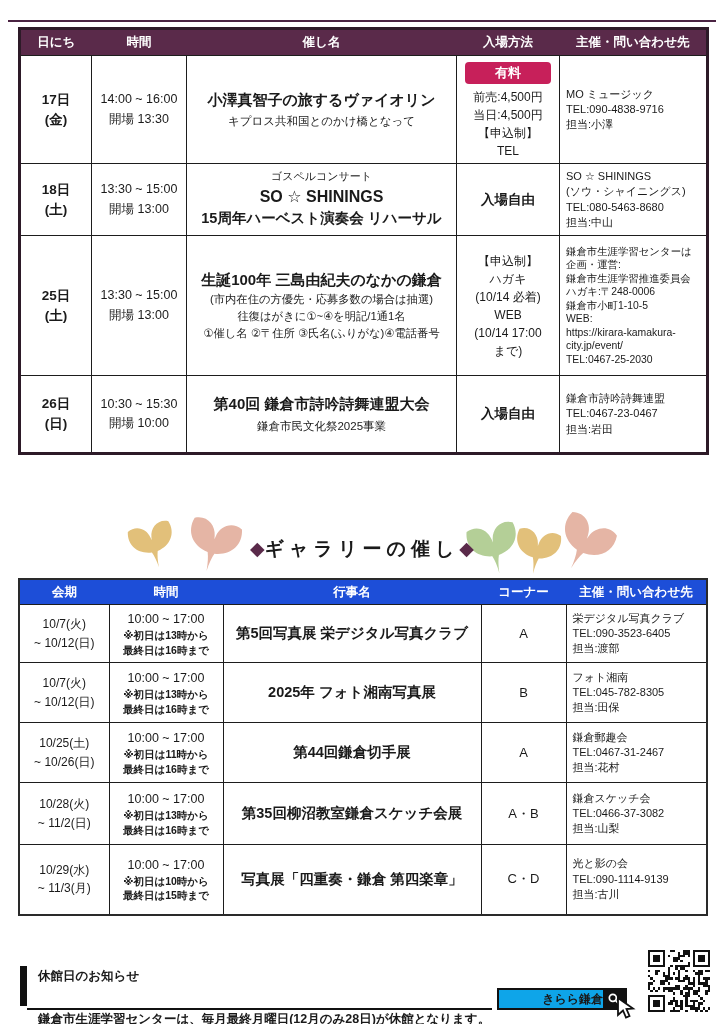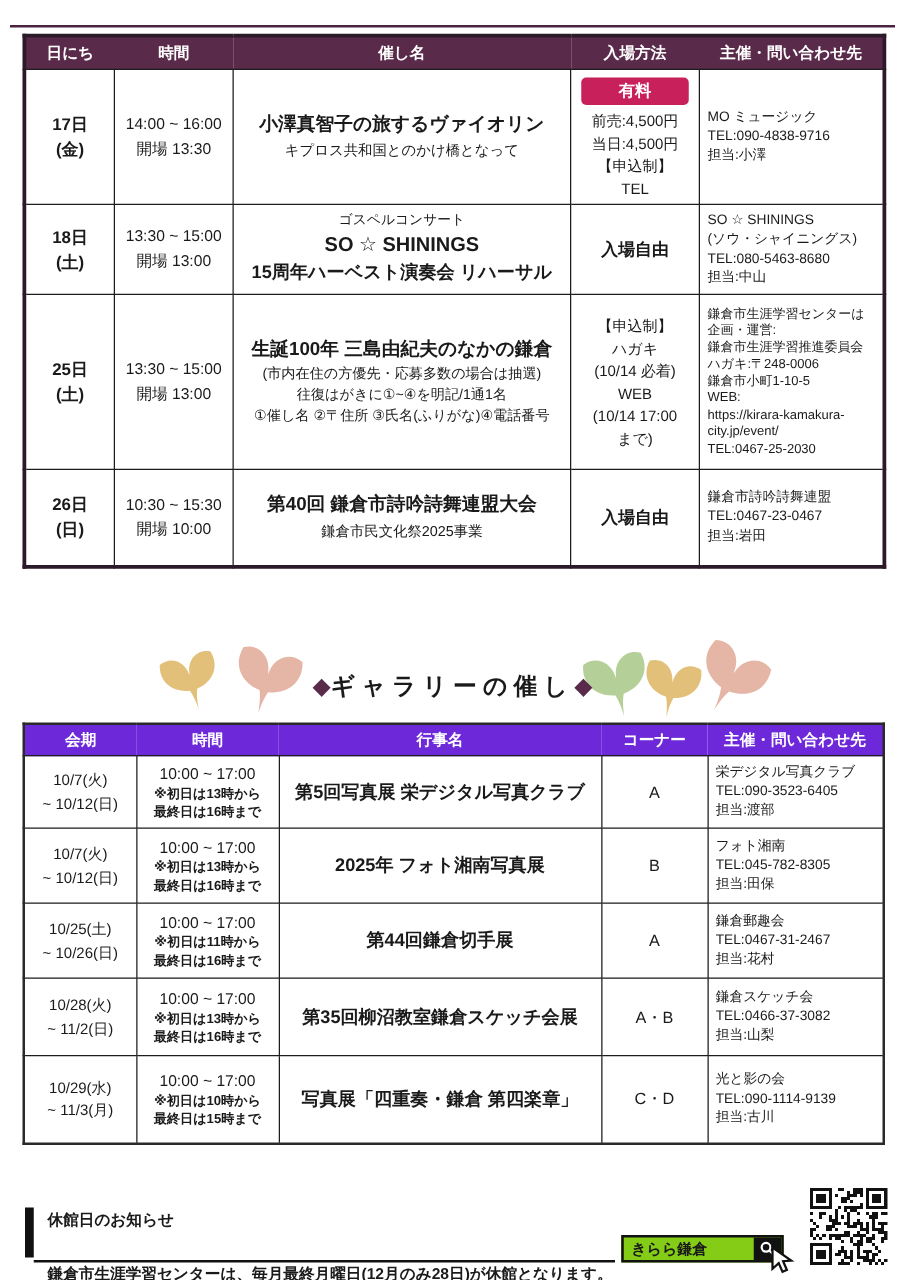--- a/index.html
+++ b/index.html
@@ -5,21 +5,21 @@
   html,body{margin:0;padding:0;background:#fff;}
   .page{position:relative;width:724px;height:1024px;background:#fff;overflow:hidden;
         font-family:"Liberation Sans","DejaVu Sans",sans-serif;color:#1a1a1a;}
   .top-rule{position:absolute;left:8px;top:20px;width:708px;height:2px;background:#4a2342;}
 
   table{border-collapse:collapse;table-layout:fixed;position:absolute;background:#fff;}
   .events{left:18px;top:27px;width:688px;border:3px solid #2d1a28;}
   .events th{background:#5a2a4a;color:#fff;font-size:12.5px;font-weight:700;height:25px;border:none;padding:0;}
   .events td{border:1.6px solid #1d1d1d;vertical-align:middle;text-align:center;padding:2px;overflow:hidden;}
   .gallery{left:18px;top:578px;width:688px;border:2.5px solid #2a2a2a;}
-  .gallery th{background:#6d28d9;color:#fff;font-size:12.5px;font-weight:700;height:24px;border:none;padding:0;}
+  .gallery th{background:#1d4ed8;color:#fff;font-size:12.5px;font-weight:700;height:24px;border:none;padding:0;}
   .gallery td{border:1.6px solid #1d1d1d;vertical-align:middle;text-align:center;padding:2px;overflow:hidden;}
 
   .dt{font-size:13.5px;font-weight:600;line-height:1.45;}
   .tm{font-size:12.5px;line-height:1.55;}
   .ev-t{font-size:15px;font-weight:700;line-height:1.5;}
   .ev-s{font-size:11.5px;line-height:1.5;margin-top:2px;}
   .ev-sm{font-size:11px;line-height:1.4;}
   .ev-big{font-size:16px;font-weight:700;line-height:1.45;}
   .ev-big2{font-size:14.5px;font-weight:700;line-height:1.5;}
   .ev-d{font-size:11.3px;line-height:1.5;}
@@ -45,21 +45,21 @@
   .leaf{position:absolute;}
   .leaf svg{display:block;}
 
   .addr{position:absolute;left:20px;top:944px;font-size:12.5px;font-weight:600;}
   .notice-bar{position:absolute;left:20px;top:966px;width:7px;height:40px;background:#111;}
   .n-title{position:absolute;left:38px;top:968px;font-size:12.5px;font-weight:700;}
   .n-body{position:absolute;left:38px;top:990px;font-size:12.5px;font-weight:700;margin-top:21px;}
   .n-rule{position:absolute;left:27px;top:1008px;width:465px;height:2px;background:#111;}
 
   .searchbox{position:absolute;left:497px;top:988px;width:130px;height:22px;border:2px solid #111;
-             display:flex;align-items:center;background:#84cc16;box-sizing:border-box;}
+             display:flex;align-items:center;background:#0ea5e9;box-sizing:border-box;text-align:right;}
   .s-label{flex:1;font-size:12px;font-weight:700;padding-left:6px;}
   .s-btn{width:22px;height:100%;background:#111;display:flex;align-items:center;justify-content:center;}
   .cursor{position:absolute;left:614px;top:996px;}
   .qr{position:absolute;left:648px;top:950px;width:62px;height:62px;}
 </style>
 </head>
 <body>
 
 <div class="page">
   <div class="top-rule"></div>

